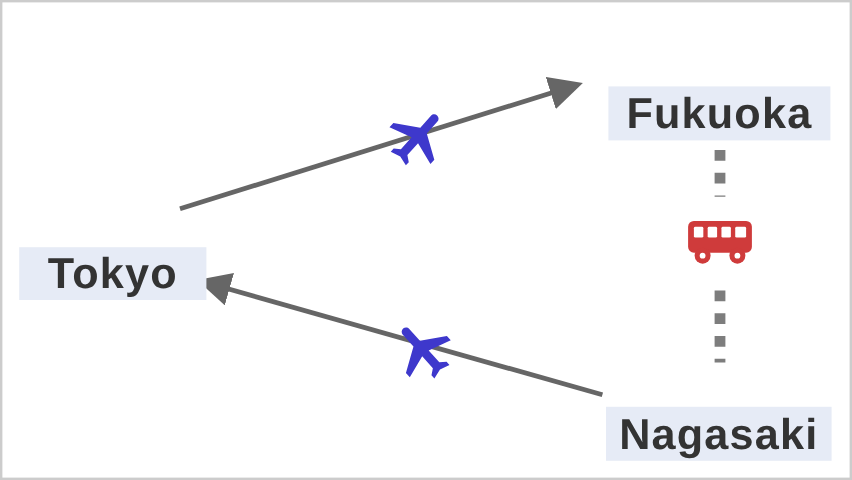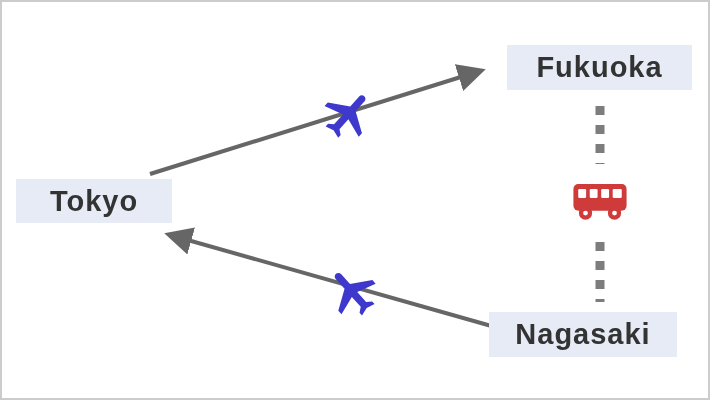--- a/index.html
+++ b/index.html
@@ -24,27 +24,28 @@
   .lines-layer{position:absolute;left:0;top:0;width:710px;height:400px;}
   .arrow-line{stroke:var(--arrow);stroke-width:4;fill:none;}
   .arrow-fill{fill:var(--arrow);}
   .dots-line{stroke:var(--dots);stroke-width:9;stroke-dasharray:9 10;fill:none;}
   .node-label{
     position:absolute;
     display:flex;align-items:center;justify-content:center;
     background:var(--label-bg);
     color:var(--label-text);
     font-weight:700;
-    font-size:29px;
+    font-size:36px;
     letter-spacing:1px;
     white-space:nowrap;
+    margin-top:27px;
   }
   .label-tokyo{left:14px;top:177px;width:156px;height:44px;}
   .label-fukuoka{left:505px;top:43px;width:185px;height:45px;}
-  .label-nagasaki{left:487px;top:310px;width:188px;height:45px;}
+  .label-nagasaki{left:503px;top:310px;width:188px;height:45px;}
   .plane{
     position:absolute;width:58px;height:58px;
     display:flex;align-items:center;justify-content:center;
   }
   .plane svg{width:100%;height:100%;}
   .plane path{fill:var(--plane);}
   .plane-top{left:318px;top:84px;transform:rotate(42deg);}
   .plane-bottom{left:322px;top:260px;transform:rotate(-42deg);}
   .bus-wrap{
     position:absolute;left:566px;top:170px;width:64px;height:58px;

